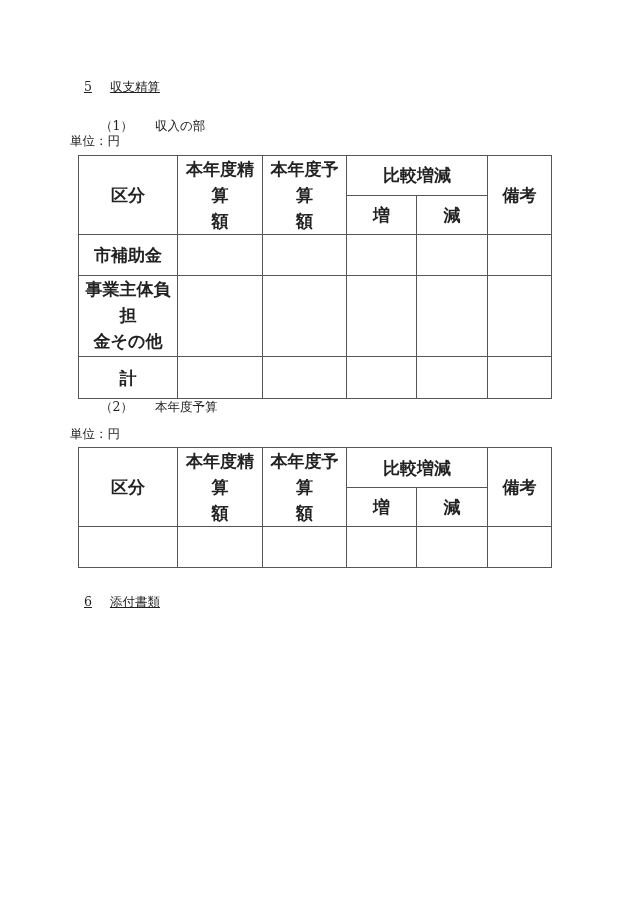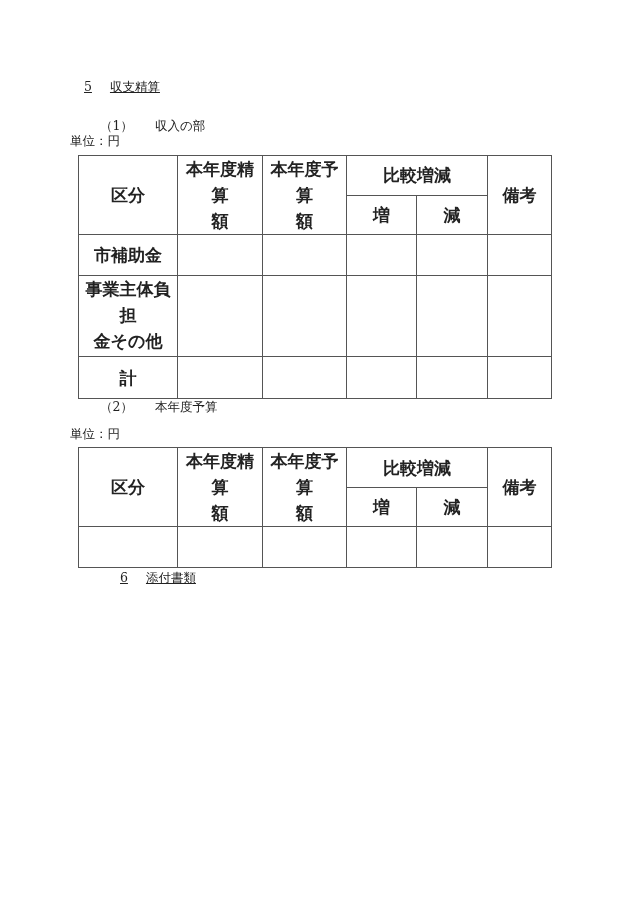--- a/index.html
+++ b/index.html
@@ -144,15 +144,15 @@
     <td></td>
     <td></td>
     <td></td>
     <td></td>
     <td></td>
     <td></td>
   </tr>
 </tbody>
   </table>
 
-<div class="abs heading" style="top:570px;margin-left:36px;">
+<div class="abs heading" style="top:594px;">
   <span>6</span><span class="gap-wide"></span><span>添付書類</span>
 </div>
 
 </body></html>

